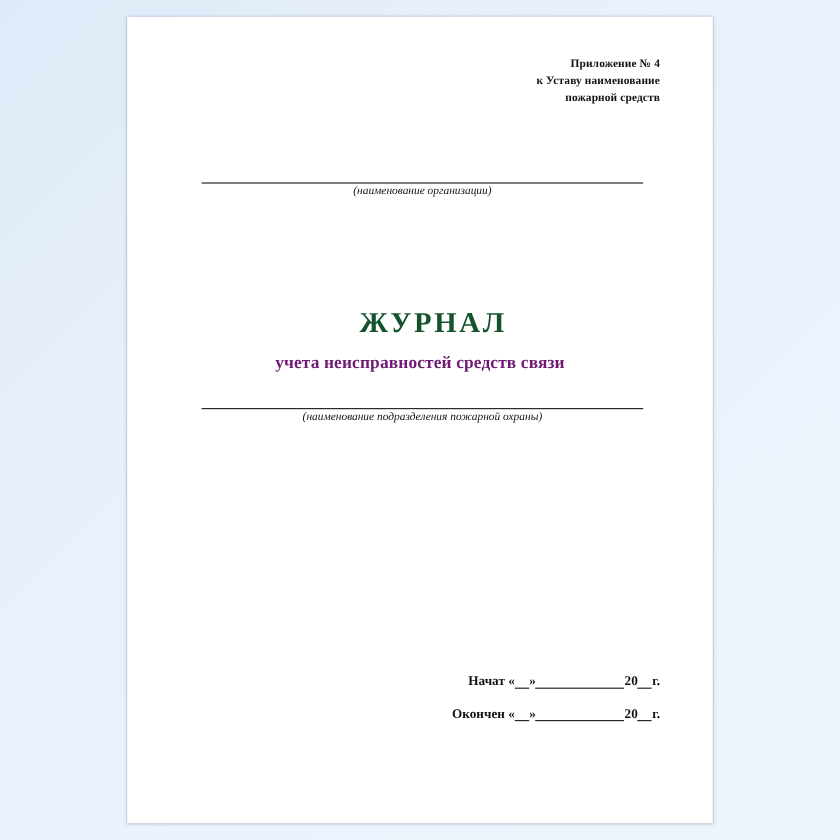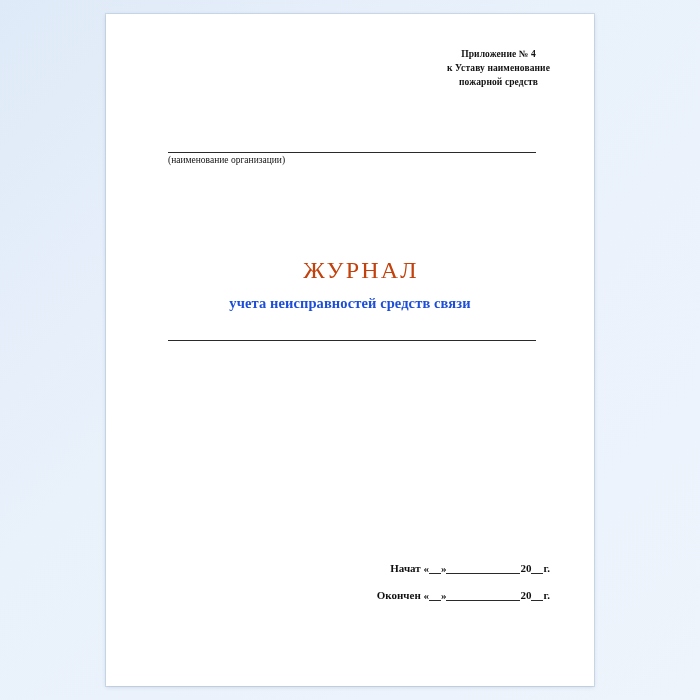--- a/index.html
+++ b/index.html
@@ -38,21 +38,21 @@
     top: 0;
     width: 488px;
     height: 672px;
   }
 
   
   .appendix {
     position: absolute;
     right: 44px;
     top: 34px;
-    text-align: center;
+    text-align: right;
     font-size: 9.5px;
     font-weight: bold;
     line-height: 1.45;
     color: #111;
     letter-spacing: 0.1px;
   }
   .appendix div { white-space: nowrap; }
 
   
   .ruled-field {
@@ -60,47 +60,49 @@
     left: 62px;
     width: 368px;
   }
   .ruled-field .rule {
     border-top: 1px solid #2a2a2a;
     height: 0;
     width: 100%;
   }
   .ruled-field .caption {
     margin-top: 2px;
+    text-align: center;
     font-size: 9.5px;
     color: #111;
+    font-style: italic;
   }
 
   .field-org { top: 138px; }
   .field-unit { top: 326px; }
 
   
   .title-block {
     position: absolute;
     left: 0;
     right: 0;
     top: 243px;
     text-align: center;
   }
   .title-main {
     font-size: 24px;
-    font-weight: normal;
+    font-weight: bold;
     letter-spacing: 2.2px;
-    color: #c2410c;
+    color: #14532d;
     padding-left: 22px;
   }
   .title-sub {
     margin-top: 11px;
     font-size: 14.5px;
     font-weight: bold;
-    color: #1d4ed8;
+    color: #701a75;
     letter-spacing: 0.1px;
   }
 
   
   .dates {
     position: absolute;
     right: 44px;
     top: 549px;
     font-size: 11px;
     font-weight: bold;
@@ -144,20 +146,21 @@
       <div class="caption">(наименование организации)</div>
     </div>
 
     <div class="title-block">
       <div class="title-main">ЖУРНАЛ</div>
       <div class="title-sub">учета неисправностей средств связи</div>
     </div>
 
     <div class="ruled-field field-unit">
       <div class="rule"></div>
+      <div class="caption">(наименование подразделения пожарной охраны)</div>
     </div>
 
     <div class="dates">
       <div class="row">
         <span>Начат</span>
         <span>«</span><span class="ulsm"></span><span>»</span><span class="ul"></span><span>20</span><span class="ulsm"></span><span>г.</span>
       </div>
       <div class="row">
         <span>Окончен</span>
         <span>«</span><span class="ulsm"></span><span>»</span><span class="ul"></span><span>20</span><span class="ulsm"></span><span>г.</span>

